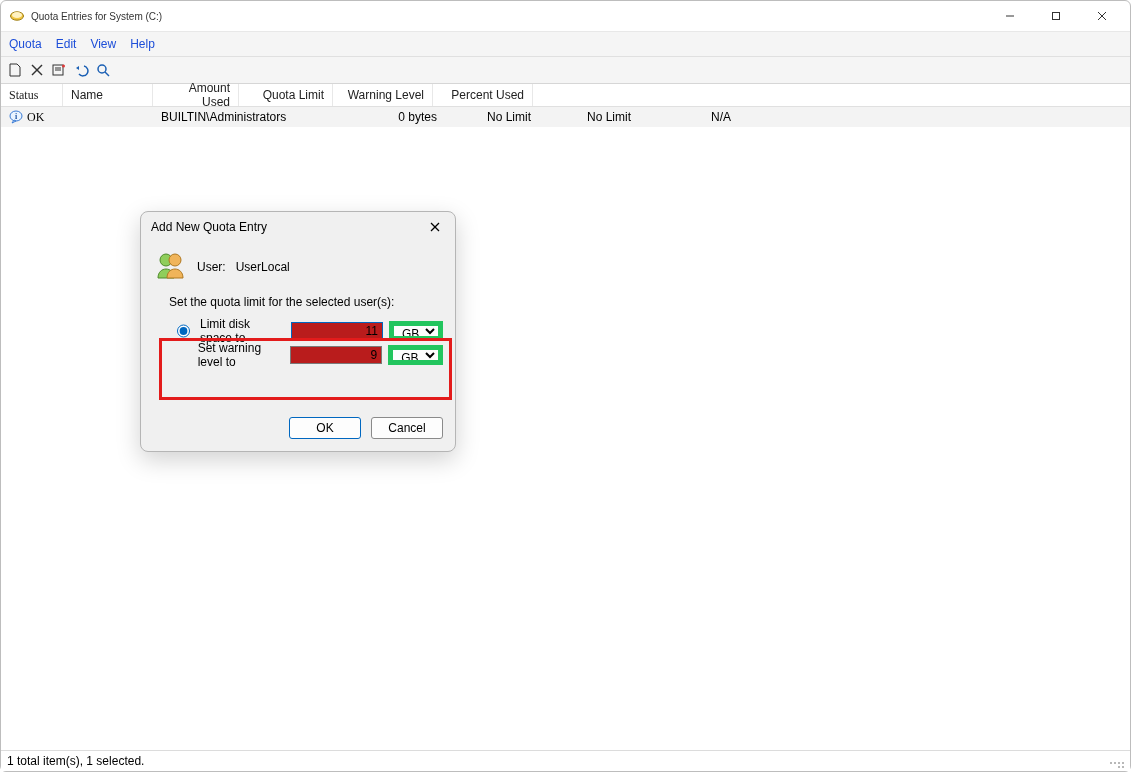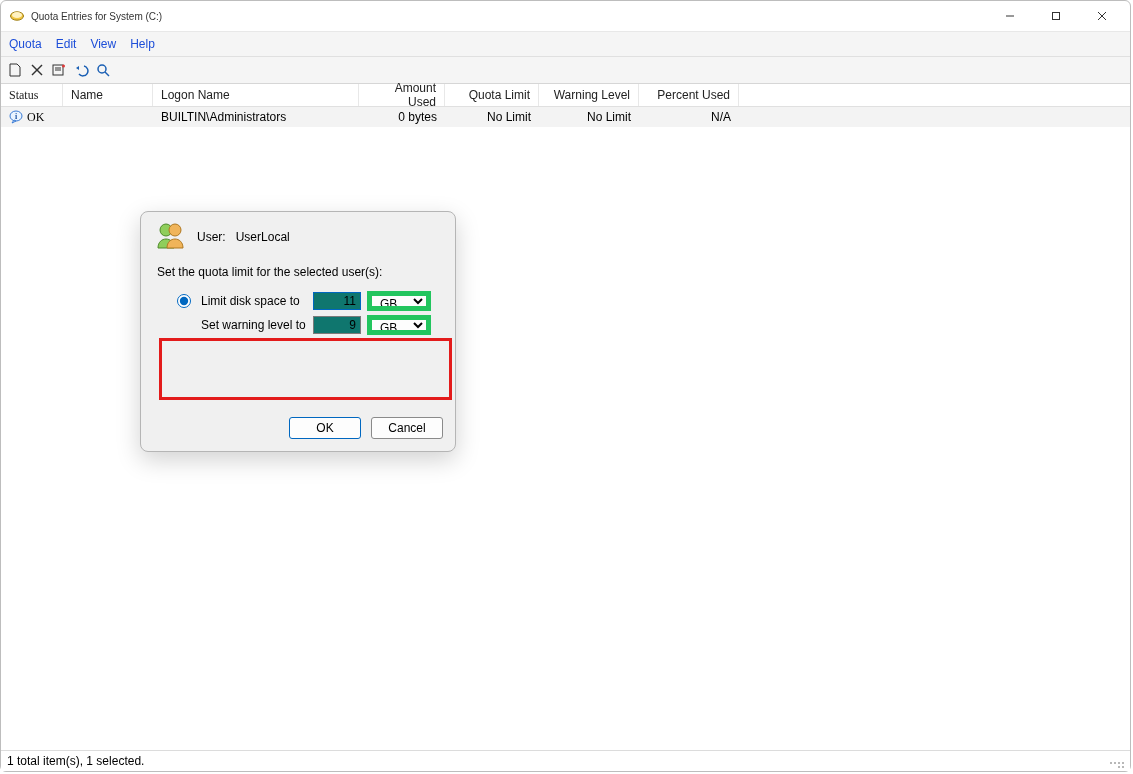--- a/index.html
+++ b/index.html
@@ -170,21 +170,21 @@
   .dlg-body {
     padding: 6px 12px 8px 12px;
     font-size: 12px;
   }
   .users-icon {
     display: inline-block;
     vertical-align: middle;
   }
   .user-row { display: flex; align-items: center; gap: 8px; margin-bottom: 10px; }
   .user-row .lbl { margin-left: 2px; }
-  .instr { margin: 4px 0 10px 4px; }
+  .instr { margin: 4px 0 10px 16px; }
 
   .highlight-box {
     position: absolute;
     left: 158px;
     top: 337px;
     width: 293px;
     height: 62px;
     border: 3px solid #e31b1b;
     box-sizing: border-box;
     pointer-events: none;
@@ -196,24 +196,24 @@
     height: 24px;
     margin-left: 24px;
     gap: 6px;
   }
   input[type=radio] {
     accent-color: #0067c0;
     width: 14px; height: 14px;
     margin: 0 4px 0 0;
   }
   .num-input {
-    width: 48px;
+    width: 92px;
     height: 18px;
     border: 1.5px solid #0067c0;
-    background: #0f766e;
+    background: #b91c1c;
     text-align: right;
     padding-right: 4px;
     font: inherit;
     box-sizing: border-box;
   }
   .num-input.plain { border: 1px solid #7a7a7a; }
   .unit-select {
     width: 64px;
     height: 20px;
     border: 5px solid #22c55e;
@@ -311,21 +311,20 @@
         <svg viewBox="0 0 16 16">
           <circle cx="7" cy="7" r="4" fill="none" stroke="#1a5fb4" stroke-width="1.5"></circle>
           <line x1="10" y1="10" x2="14" y2="14" stroke="#1a5fb4" stroke-width="1.5"></line>
         </svg>
       </span>
   </div>
 
   <div class="headers">
     <div class="col col-status">Status</div>
     <div class="col col-name">Name</div>
-    <div class="col col-logon">Logon Name</div>
     <div class="col col-amount">Amount Used</div>
     <div class="col col-quota">Quota Limit</div>
     <div class="col col-warning">Warning Level</div>
     <div class="col col-percent">Percent Used</div>
   </div>
 
   <div class="row">
     <div class="cell col-status">
       <span style="display:inline-block;width:14px;height:14px;">
         <svg viewBox="0 0 14 14">
@@ -350,20 +349,29 @@
       <span></span>
         <span></span>
         <span></span>
         <span></span>
         <span></span>
         <span></span>
     </span>
   </div>
 
   <div class="dialog">
+    <div class="dlg-titlebar">
+      <span>Add New Quota Entry</span>
+      <span class="dlg-close">
+        <svg viewBox="0 0 10 10" width="10" height="10">
+            <line x1="1" y1="1" x2="9" y2="9" stroke="#000" stroke-width="1.3"></line>
+            <line x1="9" y1="1" x2="1" y2="9" stroke="#000" stroke-width="1.3"></line>
+          </svg>
+      </span>
+    </div>
 
     <div class="dlg-body">
       <div class="user-row">
         <span class="users-icon">
           <svg width="34" height="34" viewBox="0 0 34 34">
             <circle cx="13" cy="12" r="6" fill="#8fce5b" stroke="#4e8a2a"></circle>
             <path d="M5 30c0-6 4-9 8-9s8 3 8 9z" fill="#8fce5b" stroke="#4e8a2a"></path>
             <circle cx="22" cy="12" r="6" fill="#f0b45a" stroke="#b07820"></circle>
             <path d="M14 30c0-6 4-9 8-9s8 3 8 9z" fill="#f0b45a" stroke="#b07820"></path>
           </svg>

